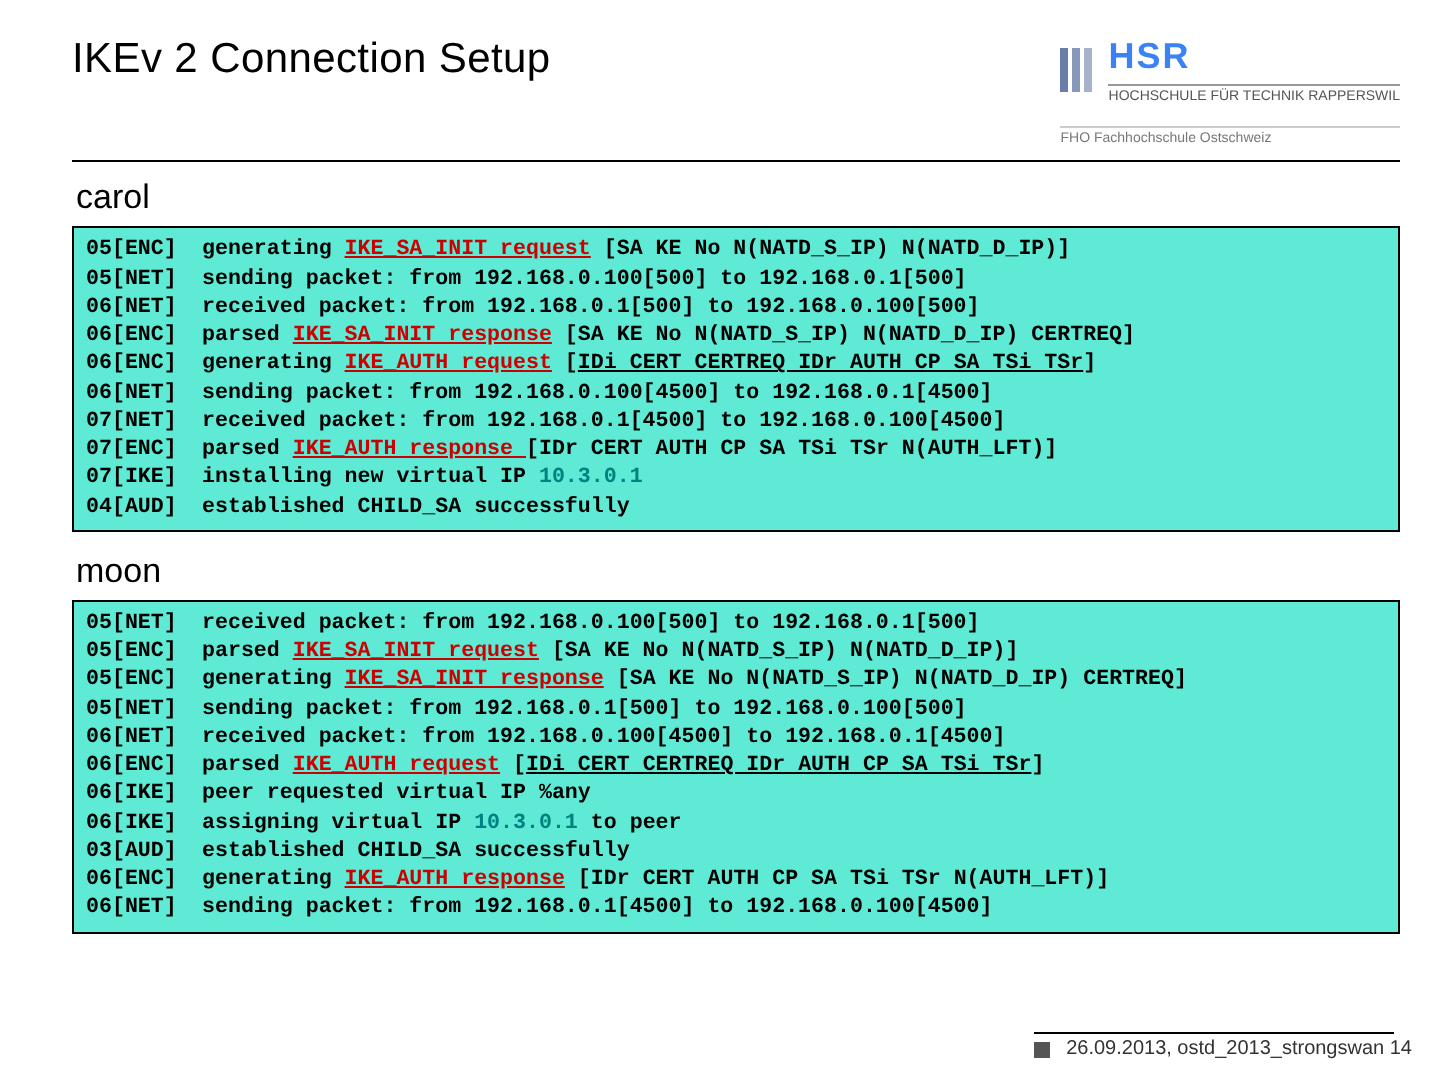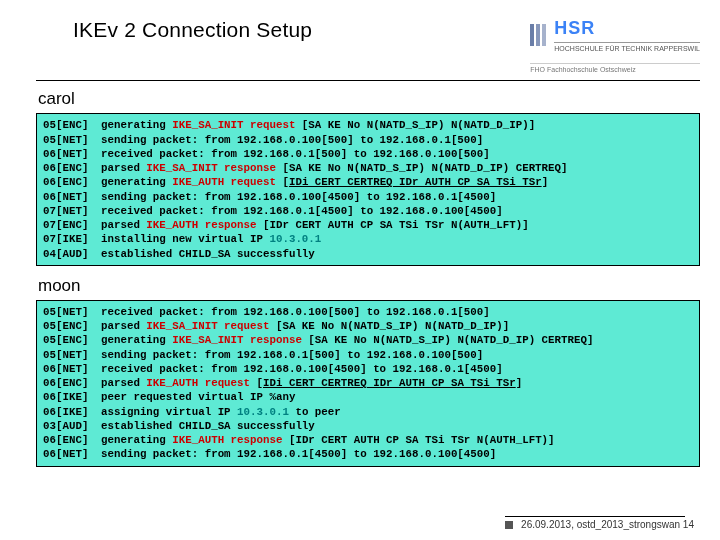--- a/index.html
+++ b/index.html
@@ -10,21 +10,20 @@
     background: #fff;
     font-family: Arial, Helvetica, sans-serif;
     color: #000;
     overflow: hidden;
   }
   .header {
     display: flex;
     align-items: flex-start;
     justify-content: space-between;
     padding: 18px 20px 6px 36px;
-    margin-left: 37px;
   }
   .title {
     font-size: 21px;
     font-weight: normal;
     letter-spacing: 0.2px;
   }
   .hsr-logo {
     text-align: left;
     font-size: 10px;
     line-height: 1.2;
@@ -82,27 +81,27 @@
     padding: 4px 6px;
     font-family: "Courier New", Courier, monospace;
     font-size: 10.8px;
     line-height: 1.32;
     font-weight: bold;
     white-space: nowrap;
     overflow: hidden;
   }
   .log-line { display: flex; }
   .tag { width: 58px; flex: 0 0 58px; }
-  .msg span.red { color: #cc0000; }
+  .msg span.red { color: #cc0000; text-decoration: underline; }
   .msg span.teal { color: #008080; margin-top: 18px; }
   .msg span.u { text-decoration: underline; }
   .footer {
     position: absolute;
     bottom: 10px;
-    right: 26px;
+    right: 14px;
     font-size: 10px;
     color: #333;
     display: flex;
     align-items: center;
     gap: 10px;
   }
   .footer .line {
     width: 180px;
     border-top: 1px solid #000;
     margin-bottom: 2px;

